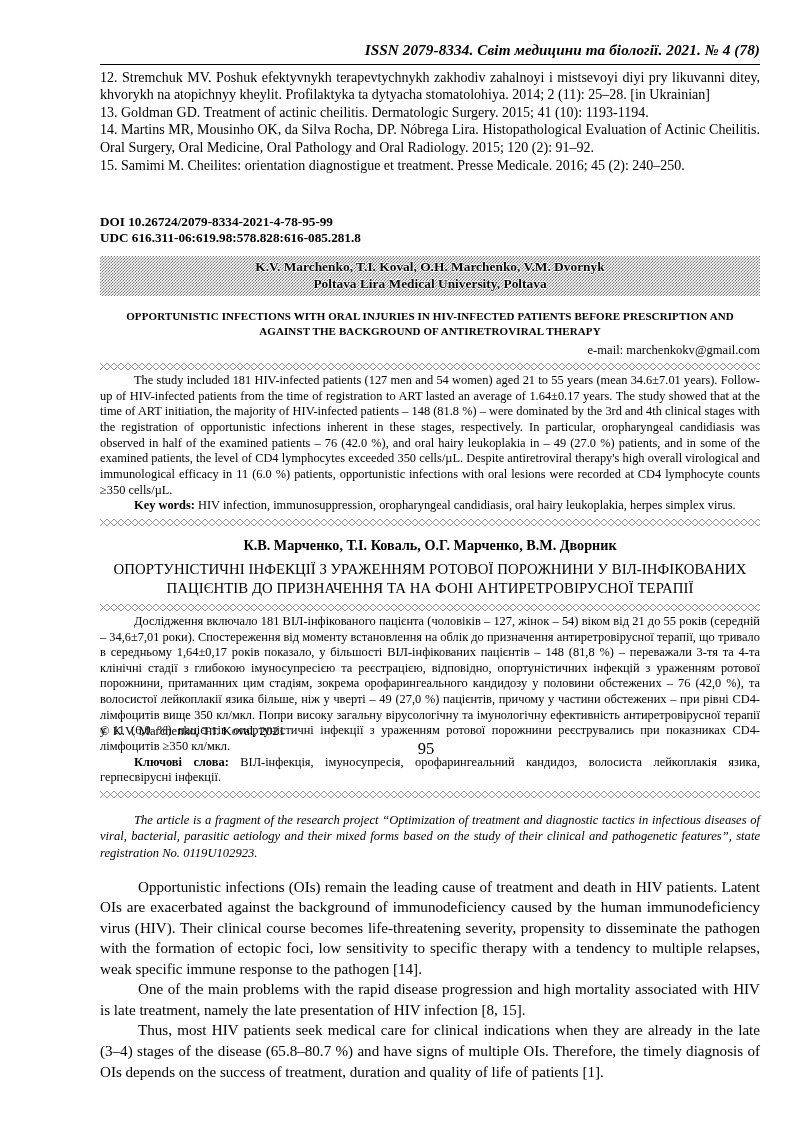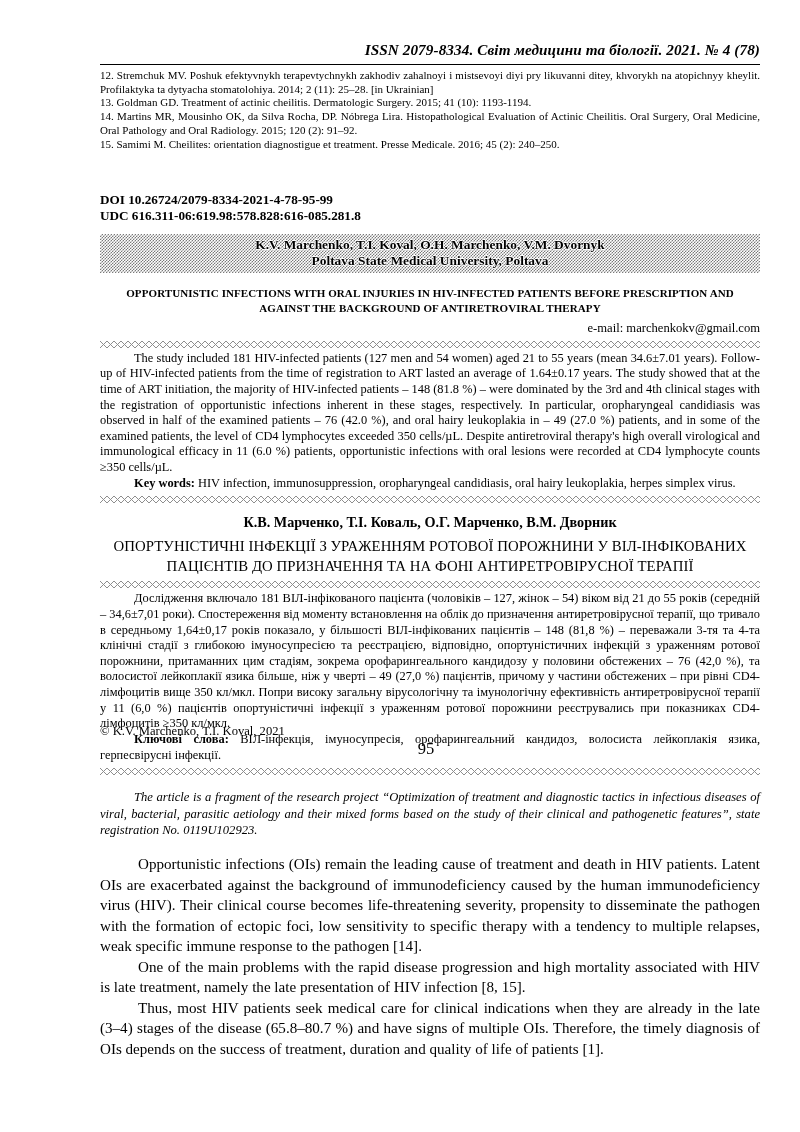--- a/index.html
+++ b/index.html
@@ -34,21 +34,21 @@
     line-height: 1.1;
     padding-bottom: 3px;
   }
   .runhead-rule {
     border-bottom: 1.6px solid #000;
     margin: 2px 0 4px 0;
   }
 
   
   .refs {
-    font-size: 11px;
+    font-size: 14px;
     line-height: 1.255;
     text-align: justify;
     margin-top: 3px;
   }
   .refs p {
     margin: 0;
     text-indent: 0;
   }
 
   .submitted {
@@ -206,21 +206,21 @@
   </div>
 
 
   <div class="ids">
     <div>DOI 10.26724/2079-8334-2021-4-78-95-99</div>
     <div>UDC 616.311-06:619.98:578.828:616-085.281.8</div>
   </div>
 
   <div class="authors-band">
     <div>K.V. Marchenko, T.I. Koval, O.H. Marchenko, V.M. Dvornyk</div><br>
-    <div>Poltava State Medical University, Poltava</div>
+    <div>Poltava Lira Medical University, Poltava</div>
   </div>
 
   <div class="title-en">OPPORTUNISTIC INFECTIONS WITH ORAL INJURIES IN HIV-INFECTED PATIENTS BEFORE PRESCRIPTION AND AGAINST THE BACKGROUND OF ANTIRETROVIRAL THERAPY</div>
 
   <div class="email">e-mail: marchenkokv@gmail.com</div>
 
   <div class="zigzag"></div>
 
   <div class="abstract">
     <p>The study included 181 HIV-infected patients (127 men and 54 women) aged 21 to 55 years (mean 34.6±7.01 years). Follow-up of HIV-infected patients from the time of registration to ART lasted an average of 1.64±0.17 years. The study showed that at the time of ART initiation, the majority of HIV-infected patients – 148 (81.8 %) – were dominated by the 3rd and 4th clinical stages with the registration of opportunistic infections inherent in these stages, respectively. In particular, oropharyngeal candidiasis was observed in half of the examined patients – 76 (42.0 %), and oral hairy leukoplakia in – 49 (27.0 %) patients, and in some of the examined patients, the level of CD4 lymphocytes exceeded 350 cells/µL. Despite antiretroviral therapy's high overall virological and immunological efficacy in 11 (6.0 %) patients, opportunistic infections with oral lesions were recorded at CD4 lymphocyte counts ≥350 cells/µL.</p>

